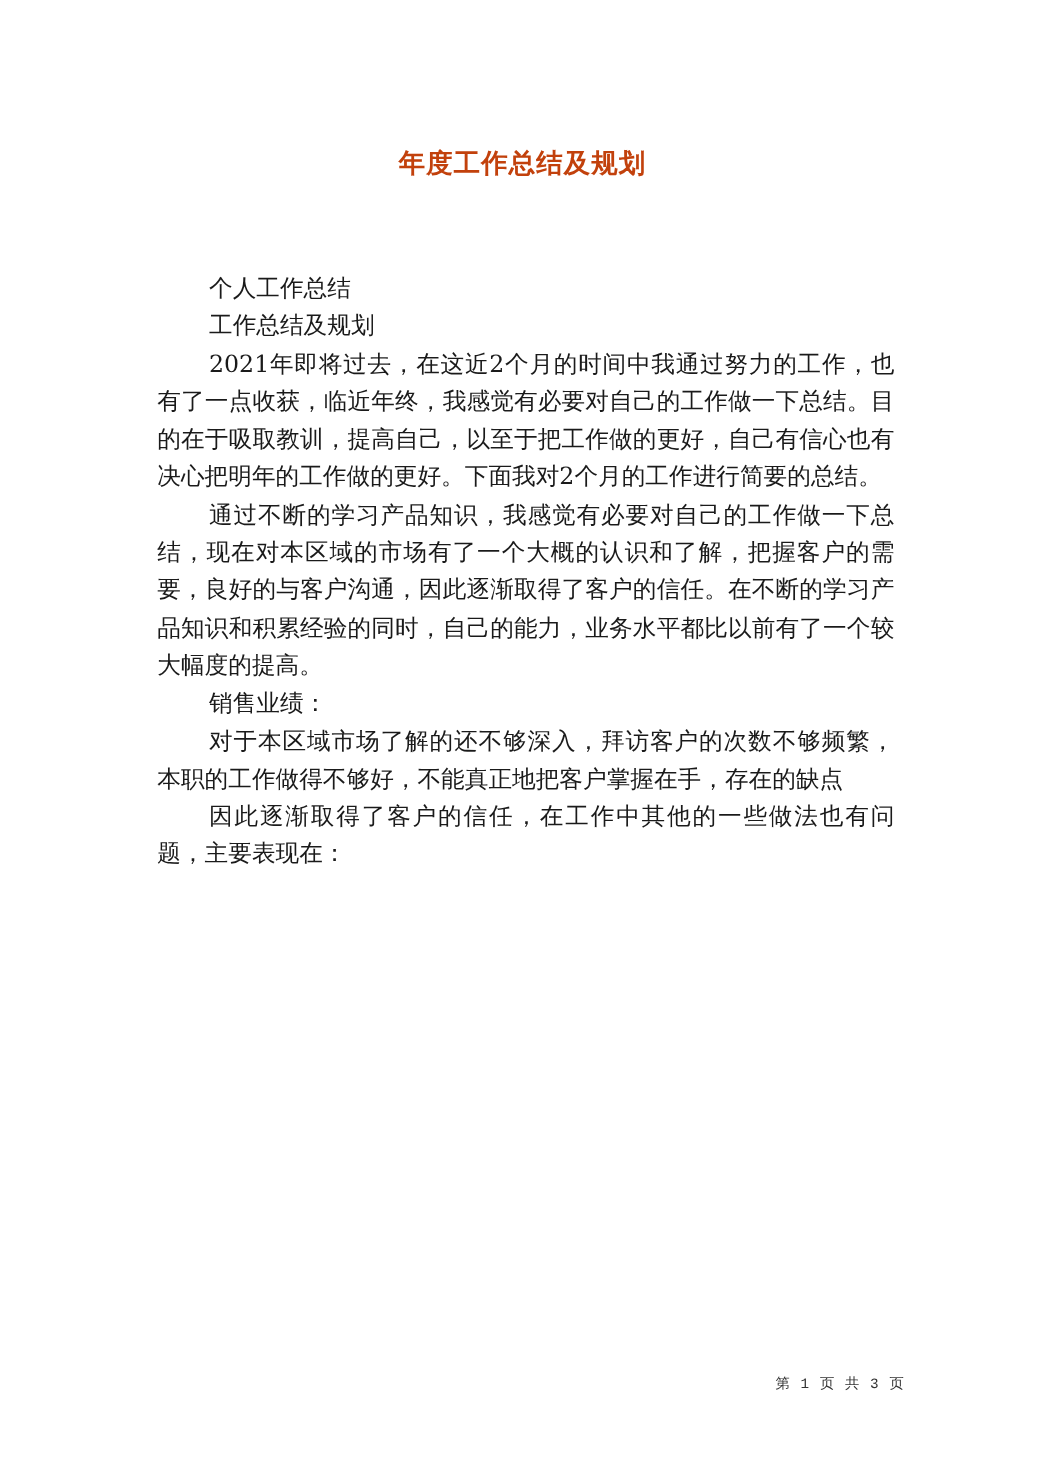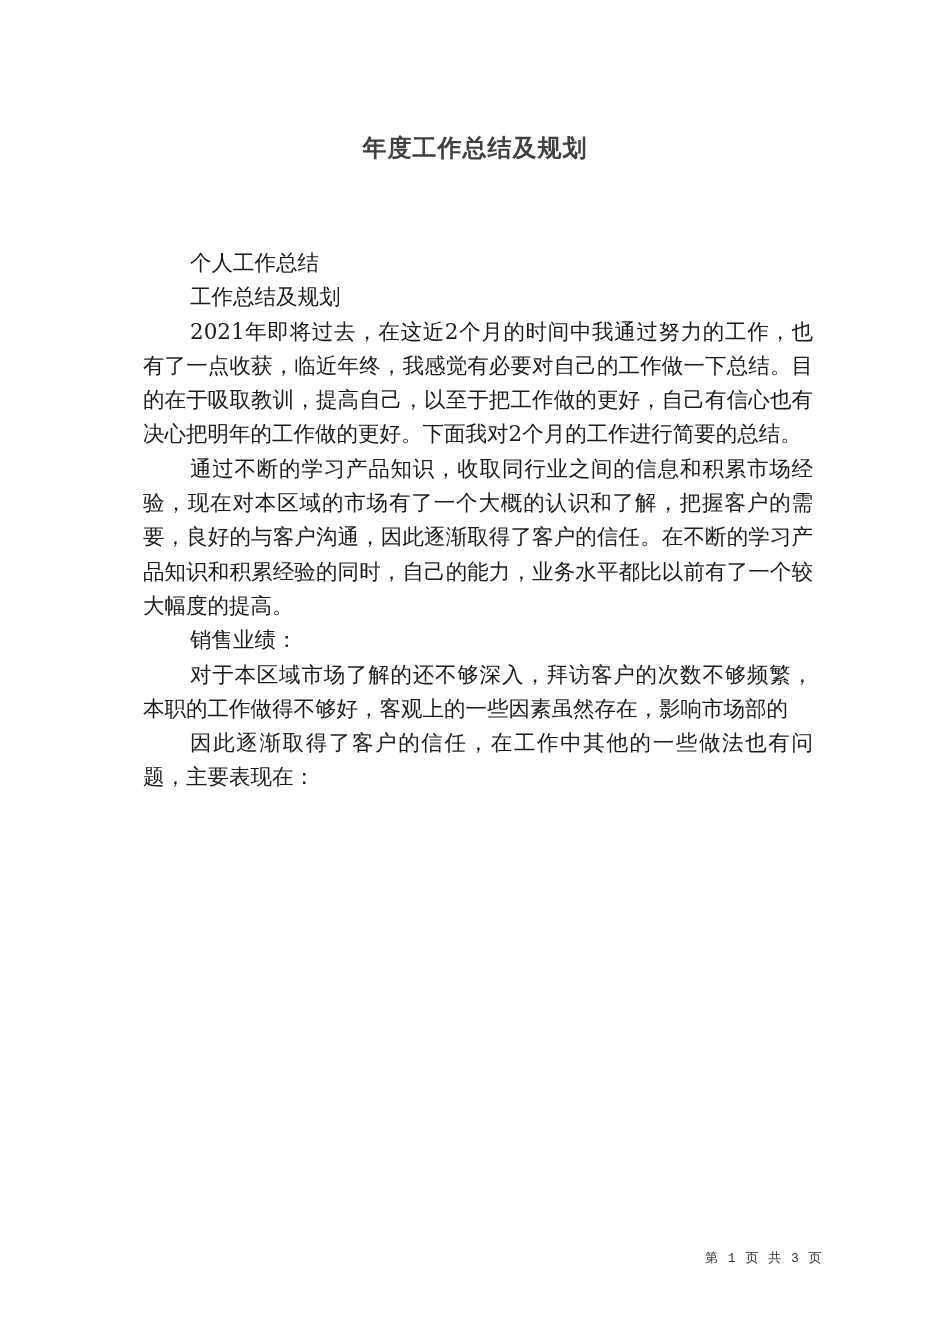--- a/index.html
+++ b/index.html
@@ -17,21 +17,21 @@
     }
     .title {
       position: absolute;
       top: 132px;
       left: 0;
       width: 950px;
       text-align: center;
       font-family: "DejaVu Sans", "Liberation Sans", sans-serif;
       font-weight: bold;
       font-size: 24px;
-      color: #404040;
+      color: #c2410c;
       letter-spacing: 1px;
     }
     .content {
       position: absolute;
       top: 246px;
       left: 143px;
       width: 670px;
       font-size: 21.5px;
       line-height: 34.3px;
     }
@@ -53,19 +53,19 @@
   </style>
 </head>
 <body>
 
 <div class="title">年度工作总结及规划</div>
 
 <div class="content">
   <p class="para">个人工作总结</p>
   <p class="para">工作总结及规划</p>
   <p class="para">2021年即将过去，在这近2个月的时间中我通过努力的工作，也有了一点收获，临近年终，我感觉有必要对自己的工作做一下总结。目的在于吸取教训，提高自己，以至于把工作做的更好，自己有信心也有决心把明年的工作做的更好。下面我对2个月的工作进行简要的总结。</p>
-  <p class="para">通过不断的学习产品知识，收取同行业之间的信息和积累市场经验，现在对本区域的市场有了一个大概的认识和了解，把握客户的需要，良好的与客户沟通，因此逐渐取得了客户的信任。在不断的学习产品知识和积累经验的同时，自己的能力，业务水平都比以前有了一个较大幅度的提高。</p>
+  <p class="para">通过不断的学习产品知识，我感觉有必要对自己的工作做一下总结，现在对本区域的市场有了一个大概的认识和了解，把握客户的需要，良好的与客户沟通，因此逐渐取得了客户的信任。在不断的学习产品知识和积累经验的同时，自己的能力，业务水平都比以前有了一个较大幅度的提高。</p>
   <p class="para">销售业绩：</p>
-  <p class="para">对于本区域市场了解的还不够深入，拜访客户的次数不够频繁，本职的工作做得不够好，客观上的一些因素虽然存在，影响市场部的</p>
+  <p class="para">对于本区域市场了解的还不够深入，拜访客户的次数不够频繁，本职的工作做得不够好，不能真正地把客户掌握在手，存在的缺点</p>
   <p class="para">因此逐渐取得了客户的信任，在工作中其他的一些做法也有问题，主要表现在：</p>
 </div>
 
 <div class="footer">第 1 页 共 3 页</div>
 
 </body></html>

